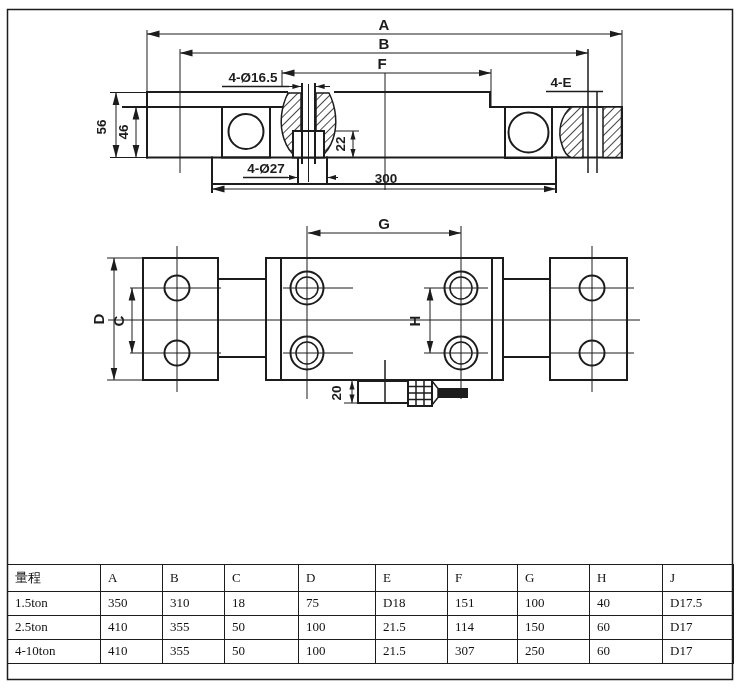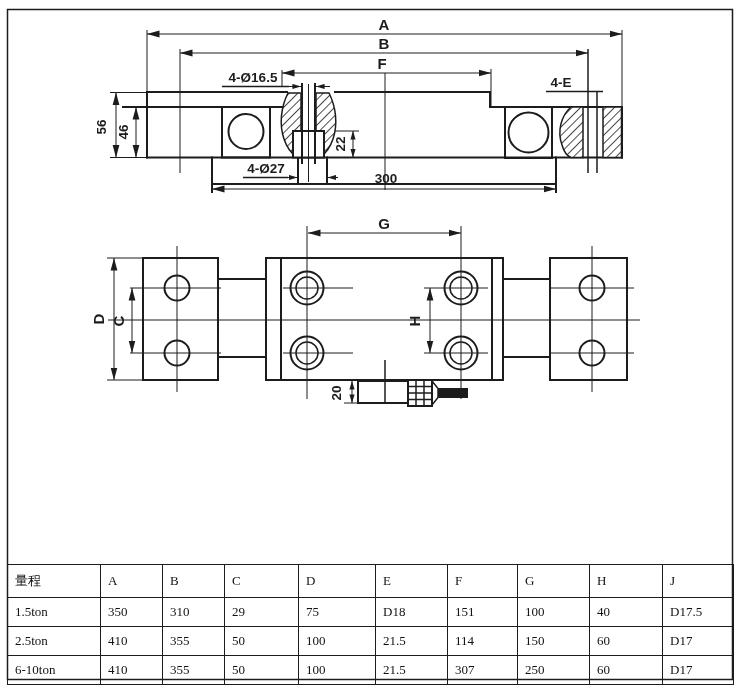--- a/index.html
+++ b/index.html
@@ -7,21 +7,21 @@
        font-family:"Liberation Sans",sans-serif;}
   svg{position:absolute;left:0;top:0;}
   .ol  {stroke:#1c1c1c;stroke-width:2;fill:none;stroke-linecap:square;}
   .med {stroke:#1c1c1c;stroke-width:1.5;fill:none;}
   .thin{stroke:#1c1c1c;stroke-width:1;fill:none;}
   .hat {fill:url(#hatch);stroke:#1c1c1c;stroke-width:1.5;}
   .wht {fill:#ffffff;stroke:#1c1c1c;stroke-width:2;}
   .blk {fill:#1c1c1c;stroke:none;}
   .dim {font:bold 15px "Liberation Sans",sans-serif;fill:#1c1c1c;}
   .dims{font:bold 13.5px "Liberation Sans",sans-serif;fill:#1c1c1c;}
-  .spec-table{position:absolute;left:7px;top:564px;width:727px;height:121px;
+  .spec-table{position:absolute;left:7px;top:564px;width:727px;height:100px;
       border-collapse:collapse;table-layout:fixed;
       font-family:"Liberation Serif",serif;font-size:13px;color:#111;}
   .spec-table td{border:1.5px solid #1c1c1c;padding:0 0 0 7px;vertical-align:middle;
       white-space:nowrap;overflow:hidden;}
 </style>
 </head>
 <body>
 
 <svg width="740" height="689" viewBox="0 0 740 689">
   <defs>
@@ -281,42 +281,42 @@
       <td>E</td>
       <td>F</td>
       <td>G</td>
       <td>H</td>
       <td>J</td>
     </tr>
     <tr>
       <td>1.5ton</td>
       <td>350</td>
       <td>310</td>
-      <td>29</td>
+      <td>18</td>
       <td>75</td>
       <td>D18</td>
       <td>151</td>
       <td>100</td>
       <td>40</td>
       <td>D17.5</td>
     </tr>
     <tr>
       <td>2.5ton</td>
       <td>410</td>
       <td>355</td>
       <td>50</td>
       <td>100</td>
       <td>21.5</td>
       <td>114</td>
       <td>150</td>
       <td>60</td>
       <td>D17</td>
     </tr>
     <tr>
-      <td>6-10ton</td>
+      <td>4-10ton</td>
       <td>410</td>
       <td>355</td>
       <td>50</td>
       <td>100</td>
       <td>21.5</td>
       <td>307</td>
       <td>250</td>
       <td>60</td>
       <td>D17</td>
     </tr>

